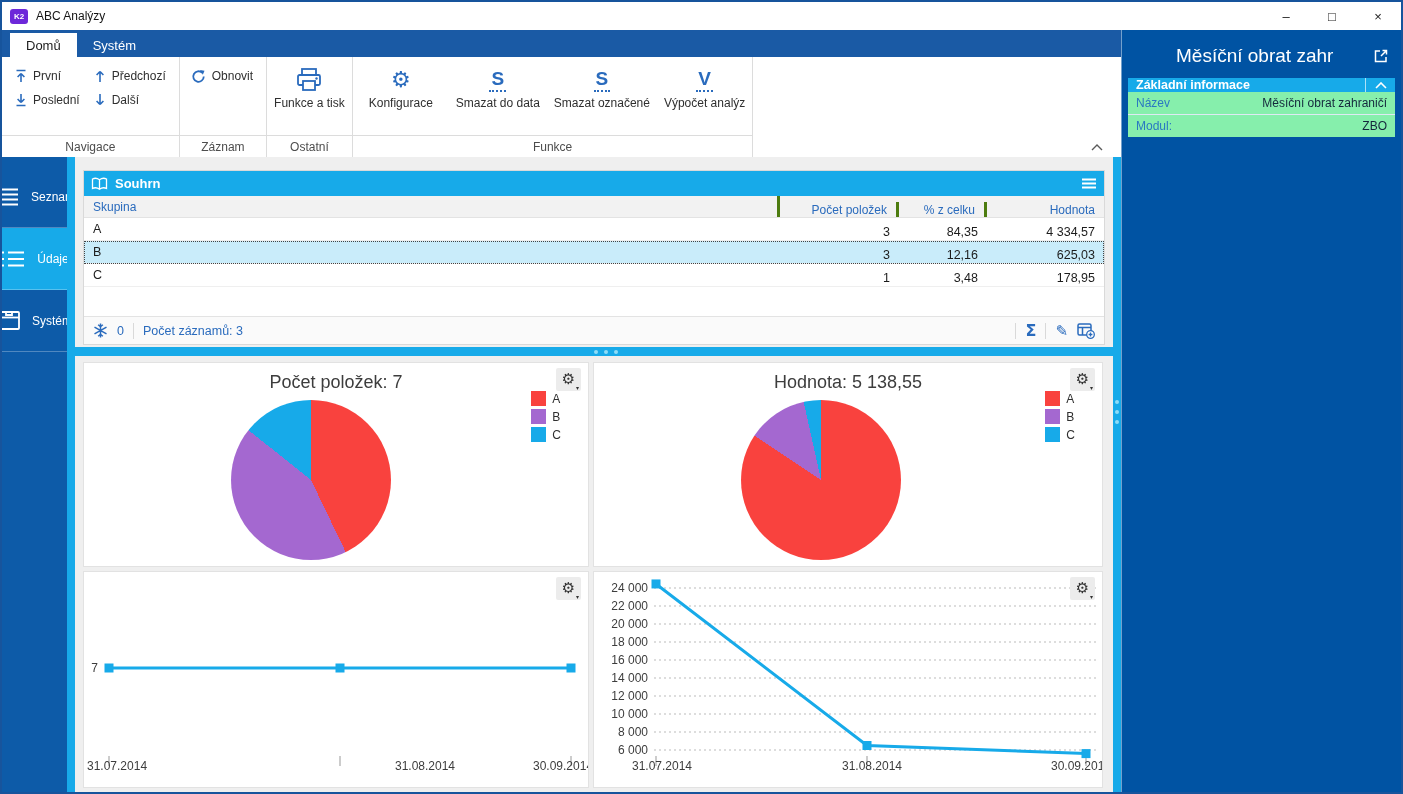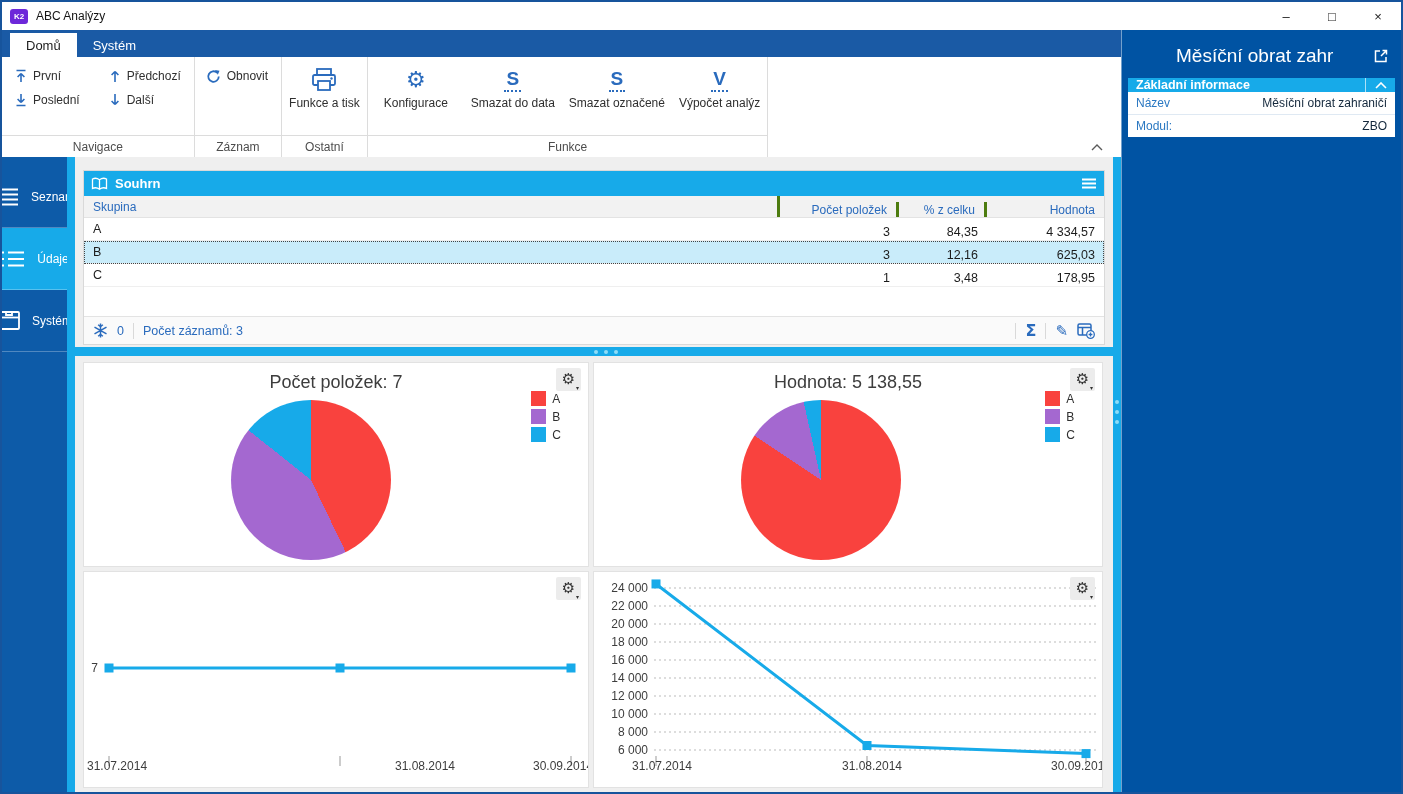--- a/index.html
+++ b/index.html
@@ -12,21 +12,21 @@
   .wc{width:46px;display:flex;align-items:center;justify-content:center;color:#222;font-size:13px;}
   
   .tabstrip{position:absolute;left:0;top:28px;right:0;height:27px;background:#1a5aa5;display:flex;align-items:flex-end;}
   .tab{padding:0 16px;height:24px;display:flex;align-items:center;font-size:13px;color:#fff;}
   .tab.active{background:#fff;color:#1b1b1b;margin-left:8px;}
   
   .ribbon{position:absolute;left:0;top:55px;width:1117px;height:101px;background:#fff;border-bottom:1px solid #d4d4d4;display:flex;box-sizing:border-box;}
   .rgroup{display:flex;flex-direction:column;border-right:1px solid #dcdcdc;}
   .rgroup-content{flex:1;display:flex;align-items:flex-start;}
   .rgroup-label{height:21px;border-top:1px solid #dcdcdc;display:flex;align-items:center;justify-content:center;font-size:12px;color:#4d4d4d;}
-  .nav-grid{display:grid;grid-template-columns:auto auto;grid-auto-rows:24px;column-gap:15px;padding:7px 6px 0 6px;}
+  .nav-grid{display:grid;grid-template-columns:auto auto;grid-auto-rows:24px;column-gap:0;padding:7px 6px 0 6px;}
   .sbtn{display:flex;align-items:center;gap:6px;font-size:12px;color:#2f2f2f;padding:0 7px;cursor:default;}
   .bbtn{min-width:64px;padding:7px 7px 0 7px;display:flex;flex-direction:column;align-items:center;font-size:12px;color:#2f2f2f;text-align:center;line-height:14px;}
   .bbtn .bicon{height:32px;display:flex;align-items:center;justify-content:center;}
   .licon{font-size:19px;font-weight:bold;color:#2a6bbd;border-bottom:2px dotted #2a6bbd;padding:0 2px 0 2px;line-height:22px;}
   .gear-glyph{font-family:"DejaVu Sans",sans-serif;font-size:22px;color:#2a6bbd;line-height:24px;}
   .ribbon-collapse{position:absolute;right:16px;bottom:6px;}
   
   .sidebar{position:absolute;left:0;top:155px;width:65px;bottom:0;background:#0d5ba8;padding-top:9px;box-sizing:border-box;}
   .side-item{height:61px;display:flex;flex-direction:row;align-items:center;justify-content:center;gap:11px;color:#fff;font-size:12px;border-bottom:1px solid rgba(255,255,255,.28);cursor:default;}
   .side-item.selected{background:#17aae9;}
@@ -70,21 +70,21 @@
   .lg-row .sw{width:15px;height:15px;display:inline-block;}
   .pie{position:absolute;width:160px;height:160px;border-radius:50%;left:147px;top:37px;}
   .linesvg{position:absolute;left:0;top:0;width:100%;height:100%;}
   
   .panel{position:absolute;left:1119px;top:28px;right:0;bottom:0;background:#0053a3;border-left:1px solid rgba(255,255,255,.45);box-sizing:border-box;}
   .panel-title-row{display:flex;align-items:center;padding:15px 12px 11px 14px;color:#fff;margin-left:40px;}
   .panel-title{font-size:19px;flex:1;}
   .section{margin:0 6px;}
   .section-head{height:14px;background:#17aae9;color:#fff;font-weight:bold;font-size:12.5px;display:flex;align-items:center;padding:0 8px;}
   .sec-chevron{margin-left:auto;border-left:1px solid rgba(255,255,255,.65);padding-left:9px;display:flex;align-items:center;height:100%;}
-  .section-body{background:#ffffff;}
+  .section-body{background:#86efac;}
   .field{height:22px;display:flex;align-items:center;padding:0 8px;border-bottom:1px solid #dfe9f3;font-size:12px;}
   .field:last-child{border-bottom:none;}
   .field .lbl{color:#2a78c2;}
   .field .val{margin-left:auto;color:#14283c;}
   svg{display:block;}
 </style>
 </head>
 <body>
 
 <div class="window">

